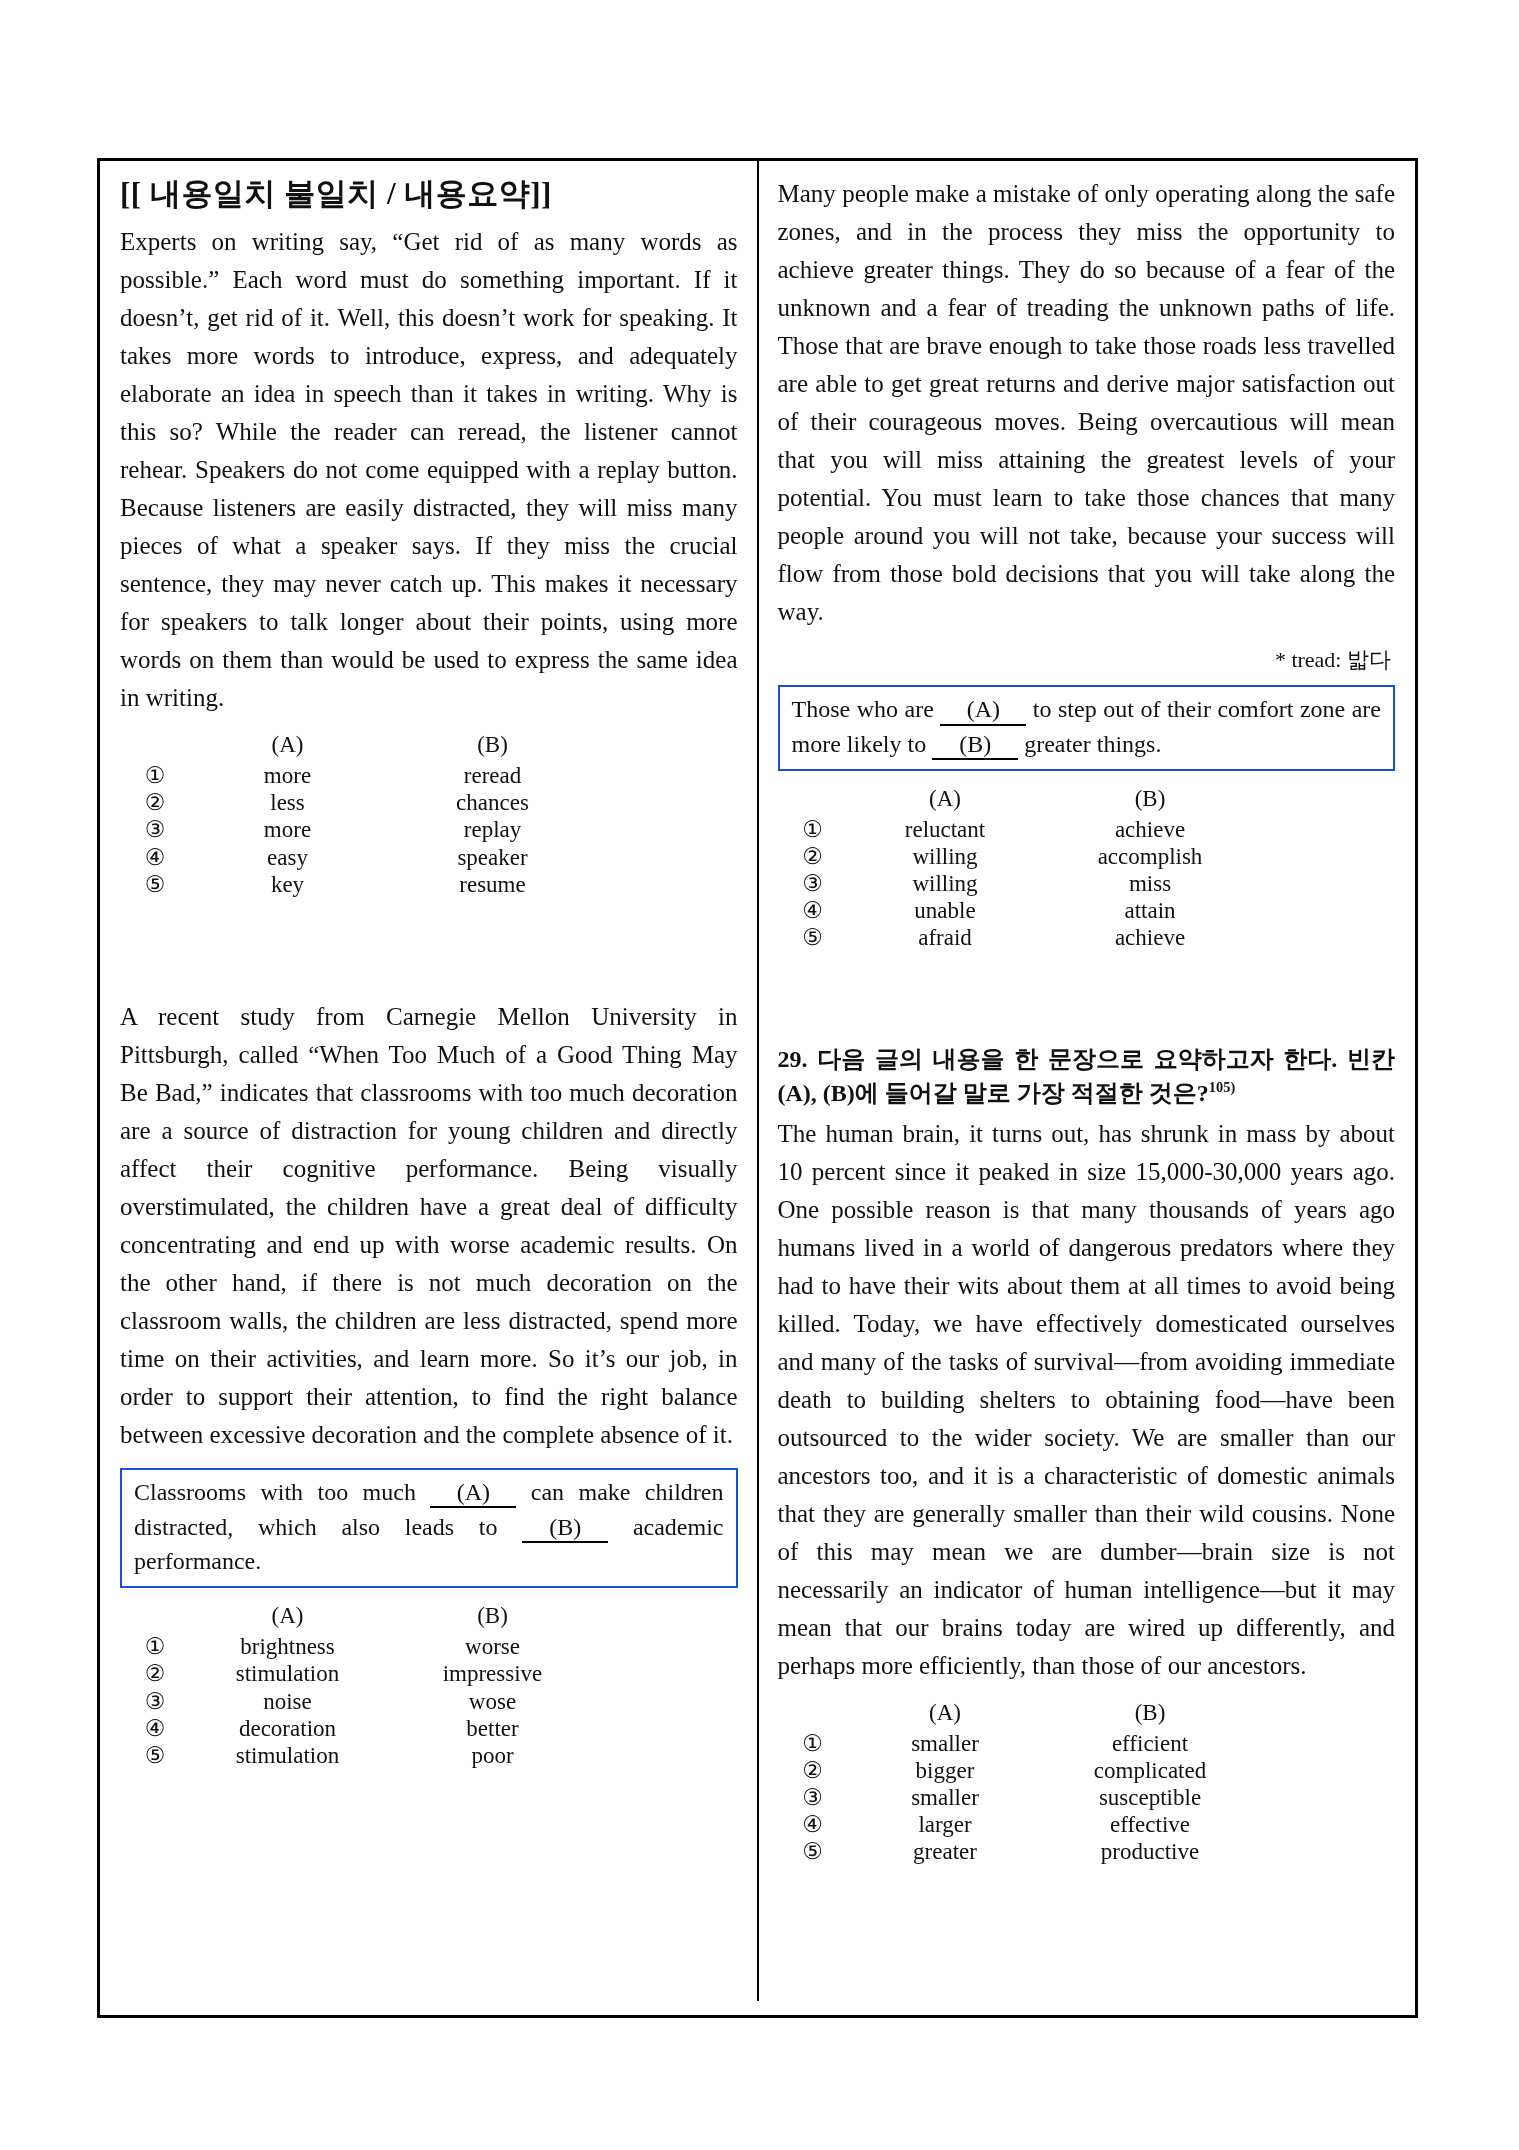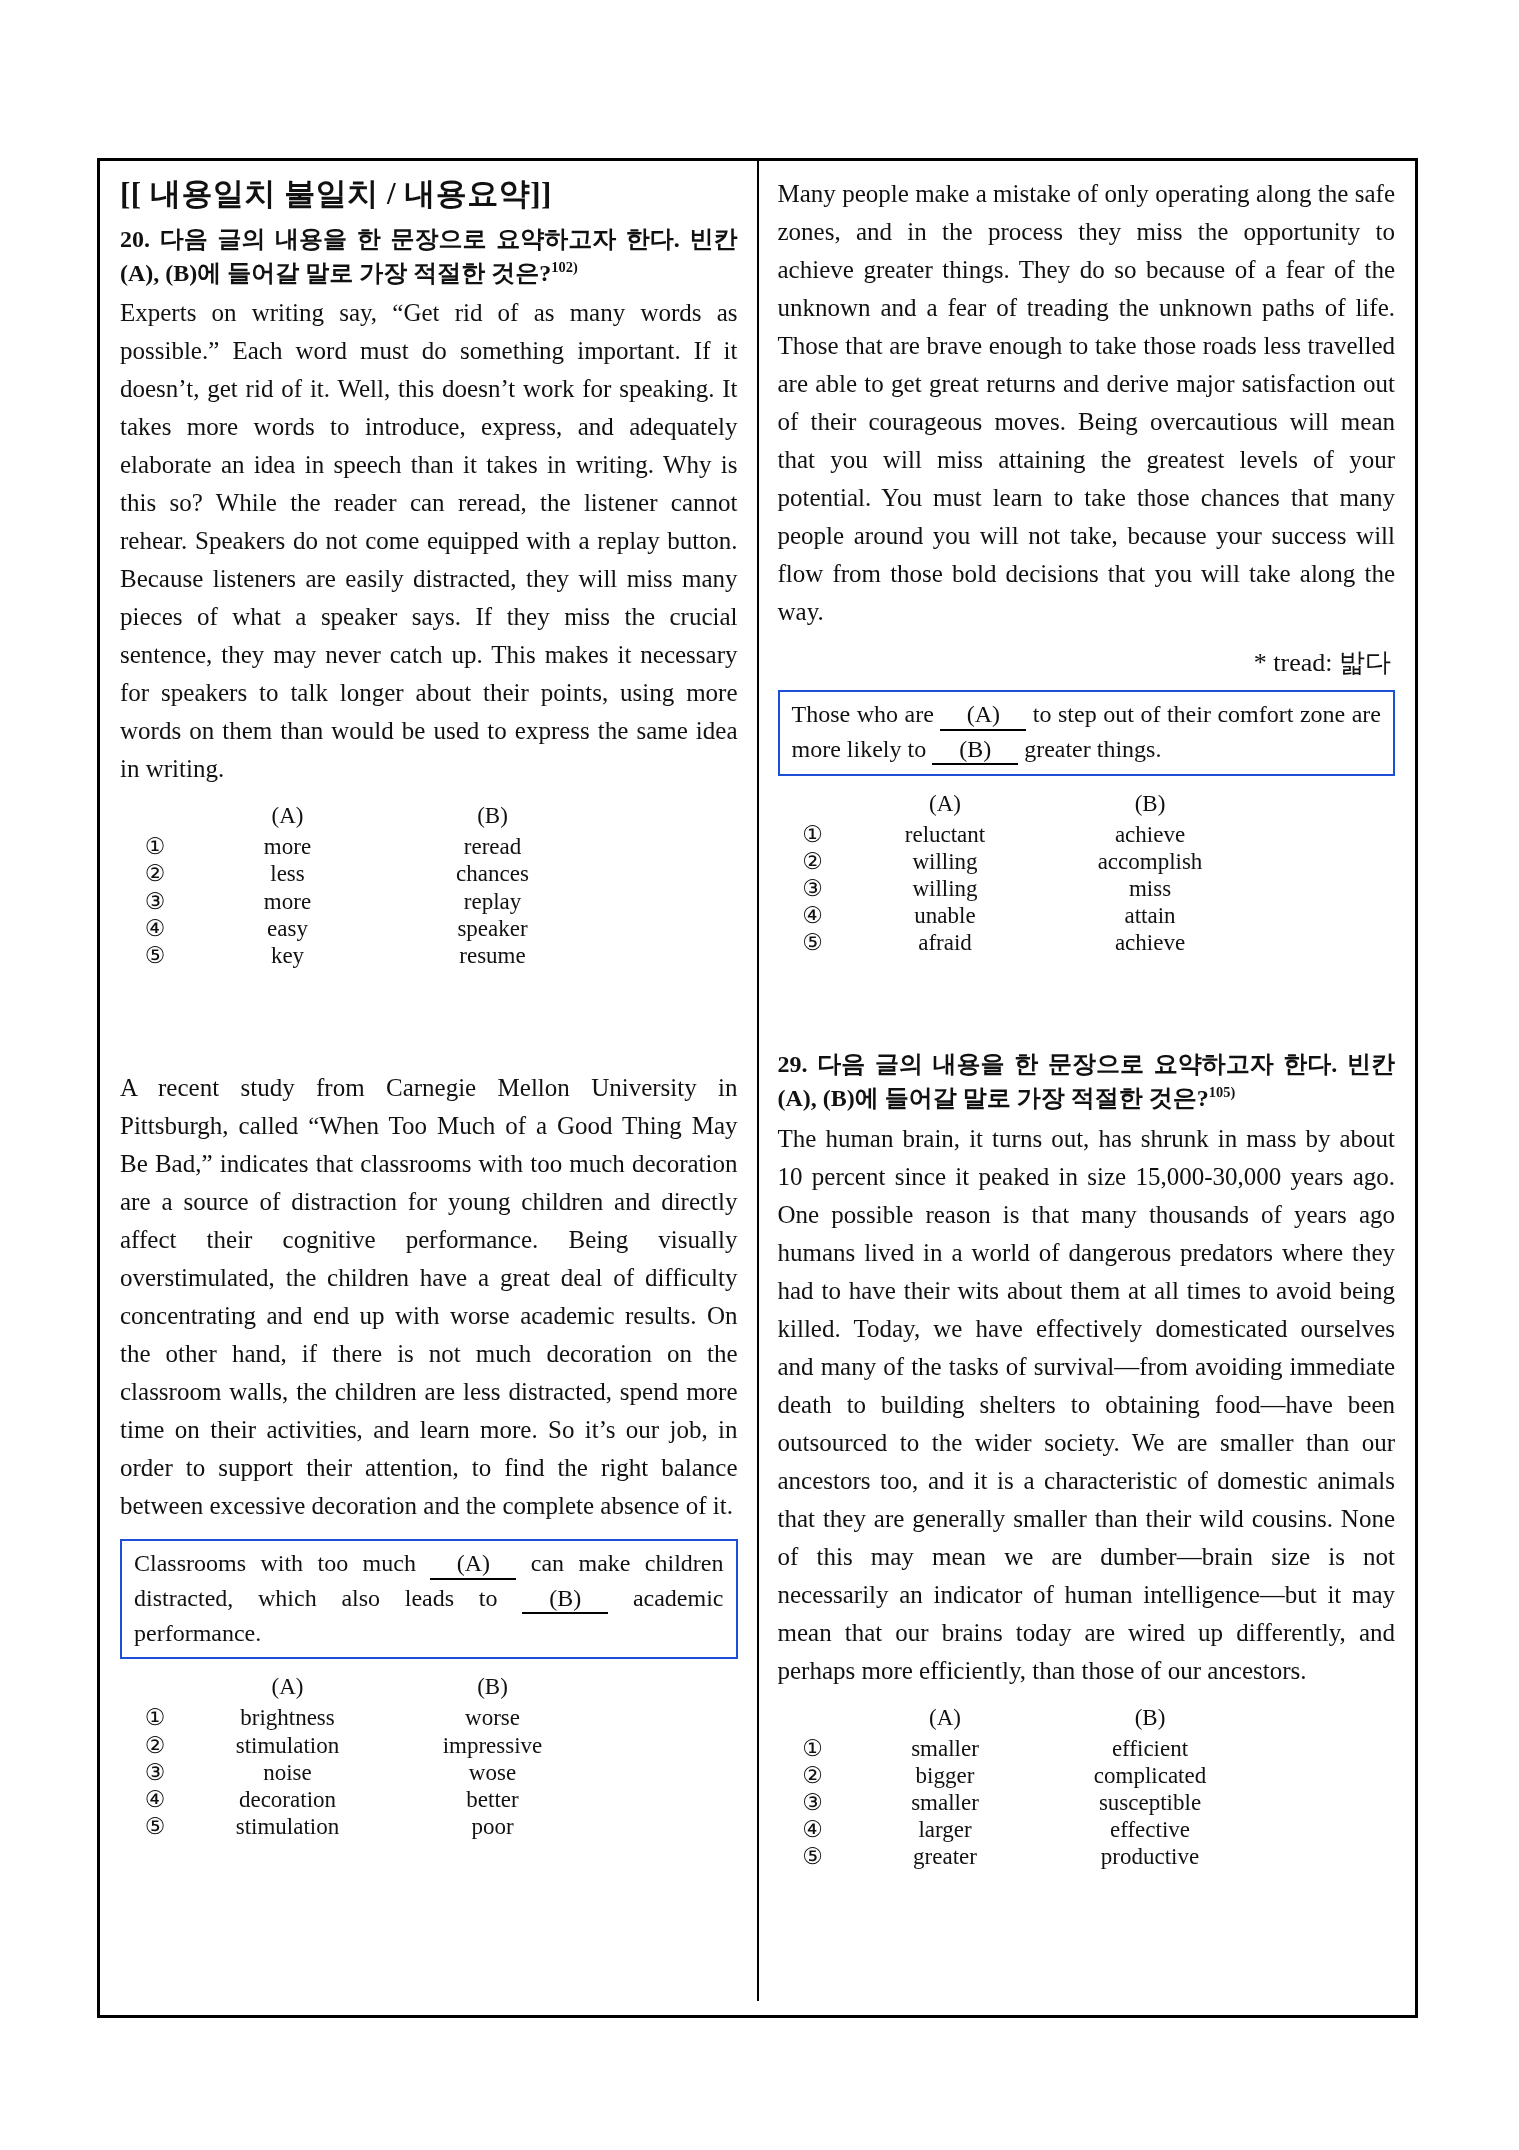--- a/index.html
+++ b/index.html
@@ -36,35 +36,34 @@
   .blank{
     display:inline-block;min-width:86px;text-align:center;
     border-bottom:2px solid #000;line-height:1.15;
   }
   .options{width:480px;font-size:23px;margin-top:8px;}
   .opt-head,.opt-row{
     display:grid;grid-template-columns:70px 195px 215px;line-height:1.18;
   }
   .opt-head span,.opt-row span{text-align:center;}
   .opt-head{margin-bottom:4px;}
-  .note{font-size:26px;text-align:right;margin:0 4px 10px 0;}
+  .note{font-size:22px;text-align:right;margin:0 4px 10px 0;}
   .gap-a{height:96px;}
   .gap-b{height:92px;}
 </style>
 </head>
 <body>
 
 <div class="page-frame">
 
   <div class="col">
 
     <div class="section-header">[[ 내용일치 불일치 / 내용요약]]</div>
 
     <section>
-      <p class="prompt"><span>20. 다음 글의 내용을 한 문장으로 요약하고자 한다. 빈칸 (A), (B)에 들어갈 말로 가장 적절한 것은?</span><sup class="fn">102)</sup></p>
       <p class="passage">Experts on writing say, “Get rid of as many words as possible.” Each word must do something important. If it doesn’t, get rid of it. Well, this doesn’t work for speaking. It takes more words to introduce, express, and adequately elaborate an idea in speech than it takes in writing. Why is this so? While the reader can reread, the listener cannot rehear. Speakers do not come equipped with a replay button. Because listeners are easily distracted, they will miss many pieces of what a speaker says. If they miss the crucial sentence, they may never catch up. This makes it necessary for speakers to talk longer about their points, using more words on them than would be used to express the same idea in writing.</p>
       <div class="options">
         <div class="opt-head">
           <span></span>
           <span>(A)</span>
           <span>(B)</span>
         </div>
         <div class="opt-row">
           <span>①</span>
           <span>more</span>

